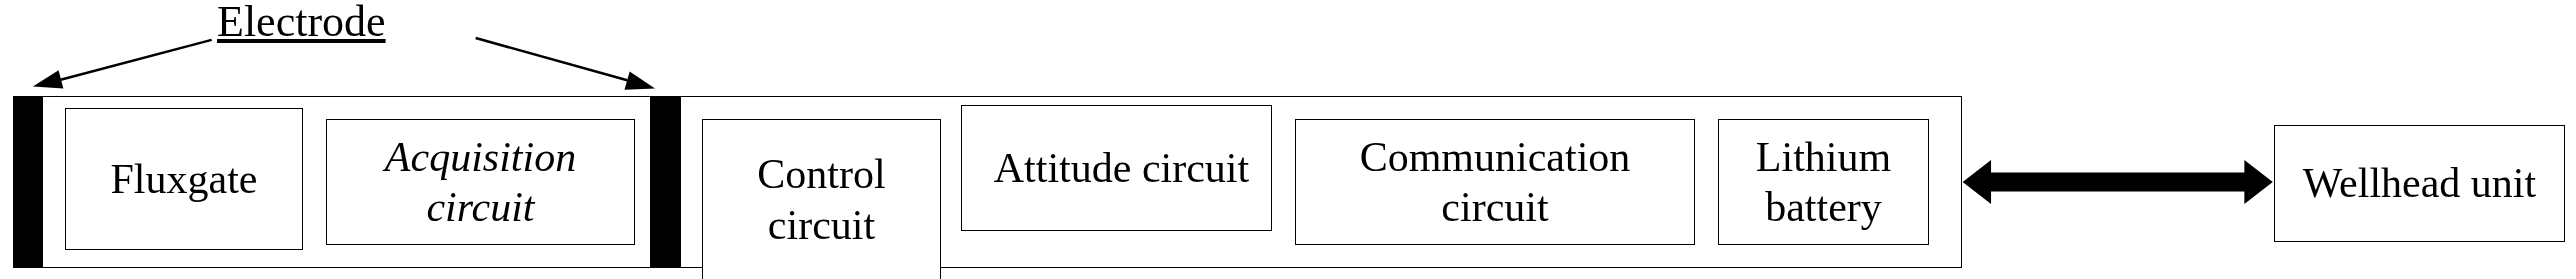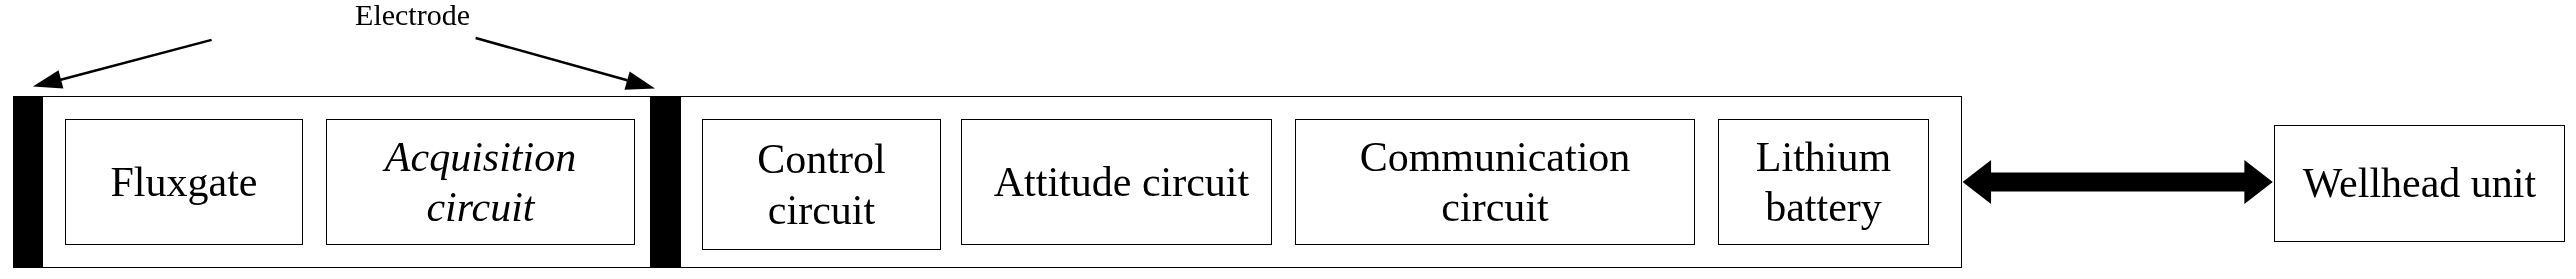--- a/index.html
+++ b/index.html
@@ -30,40 +30,41 @@
     display: flex;
     align-items: center;
     justify-content: center;
     text-align: center;
     font-size: 42px;
     line-height: 1.2;
     white-space: pre-line;
   }
   .label {
     position: absolute;
-    font-size: 30px;
+    font-size: 44px;
     line-height: 1;
-    text-align: right;
+    text-align: left;
     white-space: nowrap;
+    text-decoration: underline;
   }
   .overlay {
     position: absolute;
     left: 0;
     top: 0;
     pointer-events: none;
   }
   
   .c1        { left: 13.3px;   top: 96px; width: 667px; height: 172px; }
   .c2        { left: 680px; top: 96px; width: 1282px; height: 172px; }
   .bar1      { left: 13.3px;   top: 96px; width: 30px;   height: 172px; }
   .bar2      { left: 650px; top: 96px; width: 30px;   height: 172px; }
-  .fluxgate  { left: 65px;  top: 119px; width: 238px;  height: 126px; }
+  .fluxgate  { left: 65px;  top: 108px; width: 238px;  height: 142px; }
   .acq       { left: 326px;  top: 119px; width: 309px;  height: 126px; font-style: italic; }
-  .control   { left: 702px; top: 119px; width: 239px;  height: 131px; }
-  .attitude  { left: 961px; top: 119px; width: 311px;  height: 126px; padding-left: 10px; }
+  .control   { left: 702px; top: 119px; width: 239px;  height: 161px; }
+  .attitude  { left: 961px; top: 105px; width: 311px;  height: 126px; padding-left: 10px; }
   .comm      { left: 1295px; top: 119px; width: 400px;  height: 126px; }
   .lithium   { left: 1718px; top: 119px; width: 211px;  height: 126px; }
   .wellhead  { left: 2274px; top: 125px; width: 291px;  height: 117px; }
   .electrode-label { left: 217px;  top: 0px;   width: 253px; }
   .cable-label     { left: 1999px; top: 103px; width: 253px; }
 </style>
 </head>
 <body>
 
 <div class="canvas">

